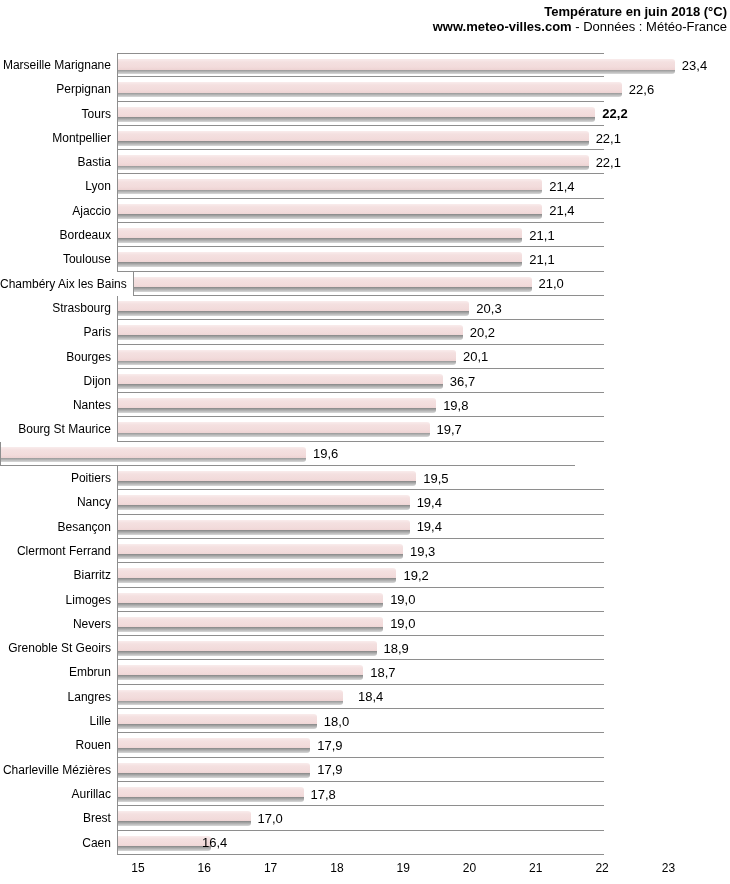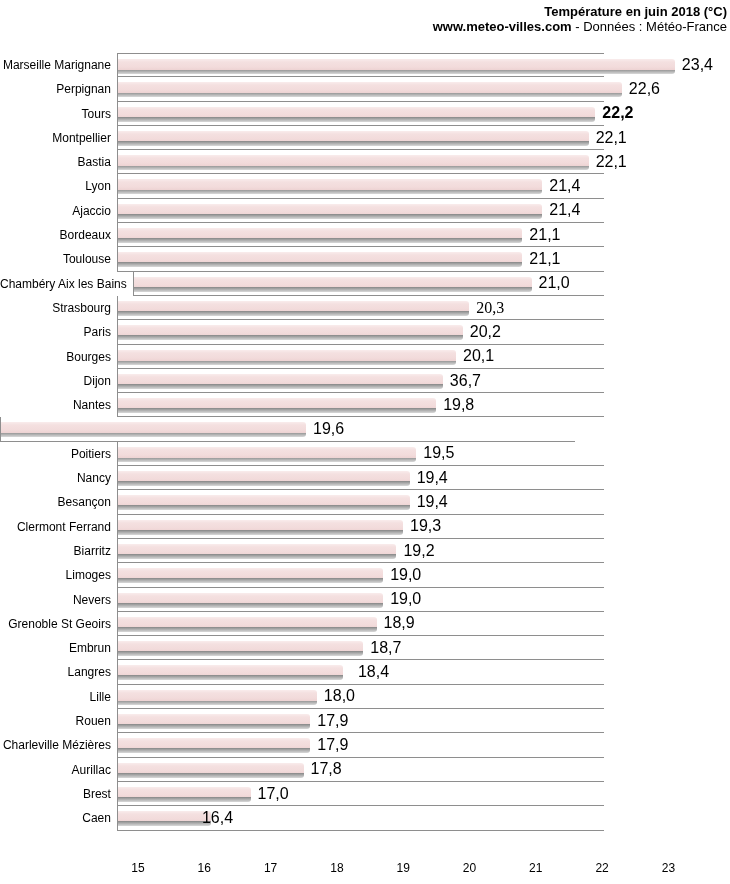--- a/index.html
+++ b/index.html
@@ -35,21 +35,21 @@
   .row:first-child .band{border-top:1px solid #8e8e8e;}
   .bar{
     position:absolute;left:0;top:5px;height:15px;
     background:linear-gradient(to bottom,
       #f9ecec 0px,#f4e0e0 3px,#f2dbdb 8px,#eed4d4 10.5px,
       #8f8f8f 10.5px,#a9a9a9 12px,#d9d9d9 15px);
     border-radius:0 3px 3px 0;
   }
   .val{
     position:absolute;top:50%;transform:translateY(-50%);
-    font-size:16px;white-space:nowrap;
+    font-size:13px;white-space:nowrap;
   }
   
   .xticks{position:absolute;top:861px;left:0;width:730px;height:16px;}
   .xticks span{
     position:absolute;transform:translateX(-50%);
     font-size:12px;
   }
 </style>
 </head>
 <body>
@@ -129,21 +129,21 @@
         <div class="city">Chambéry Aix les Bains</div>
         <div class="band">
           <div class="bar" style="width: 397.8px;"></div>
           <span class="val" style="left: 404.8px;">21,0</span>
         </div>
       </div>
       <div class="row">
         <div class="city">Strasbourg</div>
         <div class="band">
           <div class="bar" style="width: 351.4px;"></div>
-          <span class="val" style="left: 358.4px; font-family: Liberation Serif, serif;">20,3</span>
+          <span class="val" style="left: 358.4px;">20,3</span>
         </div>
       </div>
       <div class="row">
         <div class="city">Paris</div>
         <div class="band">
           <div class="bar" style="width: 344.8px;"></div>
           <span class="val" style="left: 351.8px;">20,2</span>
         </div>
       </div>
       <div class="row">
@@ -158,20 +158,27 @@
         <div class="band">
           <div class="bar" style="width: 324.9px;"></div>
           <span class="val" style="left: 331.9px;">36,7</span>
         </div>
       </div>
       <div class="row">
         <div class="city">Nantes</div>
         <div class="band">
           <div class="bar" style="width: 318.2px;"></div>
           <span class="val" style="left: 325.2px;">19,8</span>
+        </div>
+      </div>
+      <div class="row">
+        <div class="city">Bourg St Maurice</div>
+        <div class="band">
+          <div class="bar" style="width: 311.6px;"></div>
+          <span class="val" style="left: 318.6px;">19,7</span>
         </div>
       </div>
       <div class="row">
         <div class="band">
           <div class="bar" style="width: 305px;"></div>
           <span class="val" style="left: 312px;">19,6</span>
         </div>
       </div>
       <div class="row">
         <div class="city">Poitiers</div>

